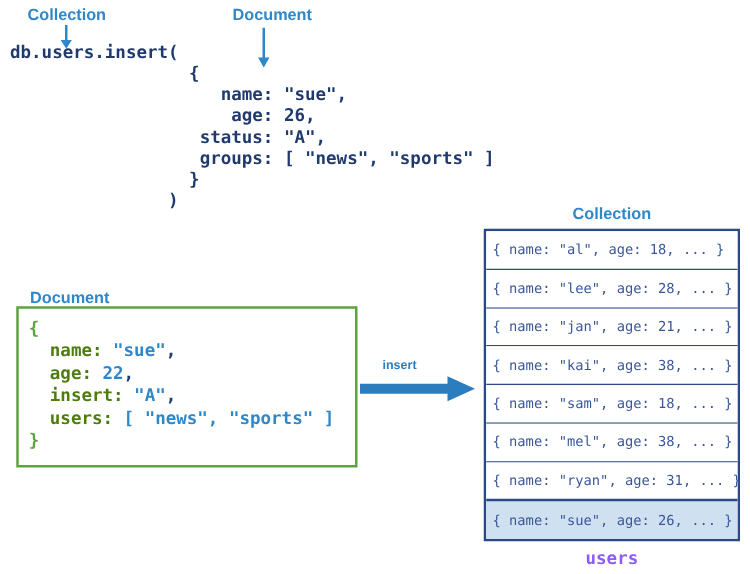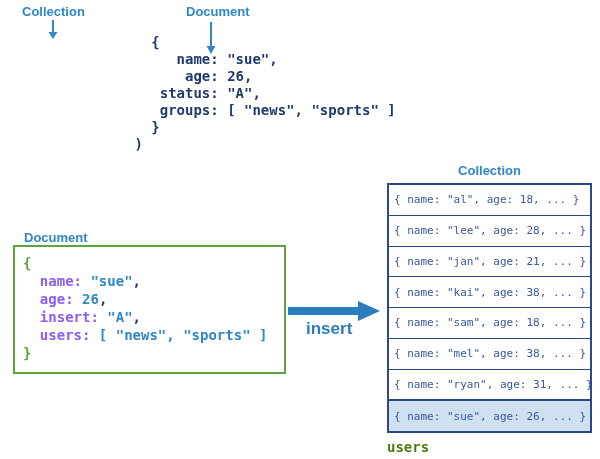--- a/index.html
+++ b/index.html
@@ -25,48 +25,48 @@
     border:2px solid #5ea43e; background:#ffffff;
     width:273px; height:129px;
   }
   .docbox-content {
     padding:7px 0 0 8px;
     font-family:"DejaVu Sans Mono", monospace;
     font-weight:bold; font-size:14px; line-height:18px;
   }
   .docbox-content div { white-space:pre; }
   .tok-brace { color:#5ea43e; }
-  .tok-key { color:#8b5cf6;text-align:center; }
+  .tok-key { color:#4d7c0f;text-align:center; }
   .tok-val { color:#2e87c8; }
   .tok-suffix { color:#203a6e; }
   
   .insert-lbl {
     font-family:"Liberation Sans", sans-serif;
-    font-weight:bold; font-size:17px; color:#2b7dbe;margin-top:32px;
+    font-weight:bold; font-size:10px; color:#2b7dbe;
   }
   
   .ctable {
     width:205px; height:250px;
     border:2px solid #2b4a85; background:#ffffff;
     display:flex; flex-direction:column;
   }
   .ctable .row {
     flex:1; display:flex; align-items:center;
     padding-left:5px;
     border-bottom:1px solid #2b4a85;
     font-family:"DejaVu Sans Mono", monospace;
     font-size:11px; color:#3a5899; white-space:pre;
     background:#ffffff;
   }
   .ctable .row:last-child { border-bottom:none; }
   .ctable .row.highlight { background:#cfe0f1; border-top:1px solid #2b4a85; }
   .users-lbl {
     font-family:"DejaVu Sans Mono", monospace;
-    font-weight:bold; font-size:14px; color:#4d7c0f;
-    width:205px;
+    font-weight:bold; font-size:14px; color:#8b5cf6;
+    text-align:center; width:205px;
   }
   .tbl-lbl { text-align:center; width:205px; }
 </style>
 </head>
 <body>
 
 <div class="canvas">
 
   <div class="abs lbl" style="left:22px; top:4px;">Collection</div>
   <svg class="abs" style="left:47px; top:20px;" width="12" height="20">
@@ -74,35 +74,36 @@
     <polygon points="1.5,12 10.5,12 6,19" fill="#2e87c8"></polygon>
   </svg>
 
   <div class="abs lbl" style="left:186px; top:4px;">Document</div>
   <svg class="abs" style="left:205px; top:22px;" width="12" height="33">
     <line x1="6" y1="0" x2="6" y2="25" stroke="#2e87c8" stroke-width="2"></line>
     <polygon points="1.5,24 10.5,24 6,32" fill="#2e87c8"></polygon>
   </svg>
 
   <div class="abs code" style="left:8px; top:34px;">
+    <div>db.users.insert(</div>
     <div>                 {</div>
     <div>                    name: "sue",</div>
     <div>                     age: 26,</div>
     <div>                  status: "A",</div>
     <div>                  groups: [ "news", "sports" ]</div>
     <div>                 }</div>
     <div>               )</div>
   </div>
 
   <div class="abs lbl" style="left:24px; top:230px;">Document</div>
   <div class="abs docbox" style="left:13px; top:245px;">
     <div class="docbox-content">
       <div class="tok-brace">{</div>
       <div><span class="tok-key">  name: </span><span class="tok-val">"sue"</span><span class="tok-suffix">,</span></div>
-      <div><span class="tok-key">  age: </span><span class="tok-val">26</span><span class="tok-suffix">,</span></div>
+      <div><span class="tok-key">  age: </span><span class="tok-val">22</span><span class="tok-suffix">,</span></div>
       <div><span class="tok-key">  insert: </span><span class="tok-val">"A"</span><span class="tok-suffix">,</span></div>
       <div><span class="tok-key">  users: </span><span class="tok-val">[ "news", "sports" ]</span><span class="tok-suffix"></span></div>
       <div class="tok-brace">}</div>
     </div>
   </div>
 
   <div class="abs insert-lbl" style="left:306px; top:287px;">insert</div>
   <svg class="abs" style="left:288px; top:300px;" width="95" height="22">
     <polygon points="0,7 70,7 70,1 92,11 70,21 70,15 0,15" fill="#2b7dbe"></polygon>
   </svg>

